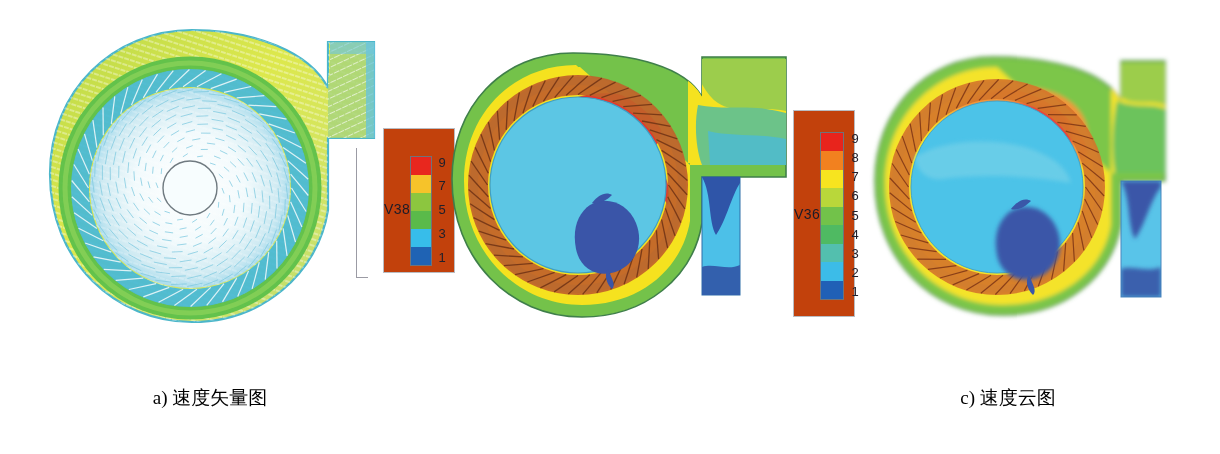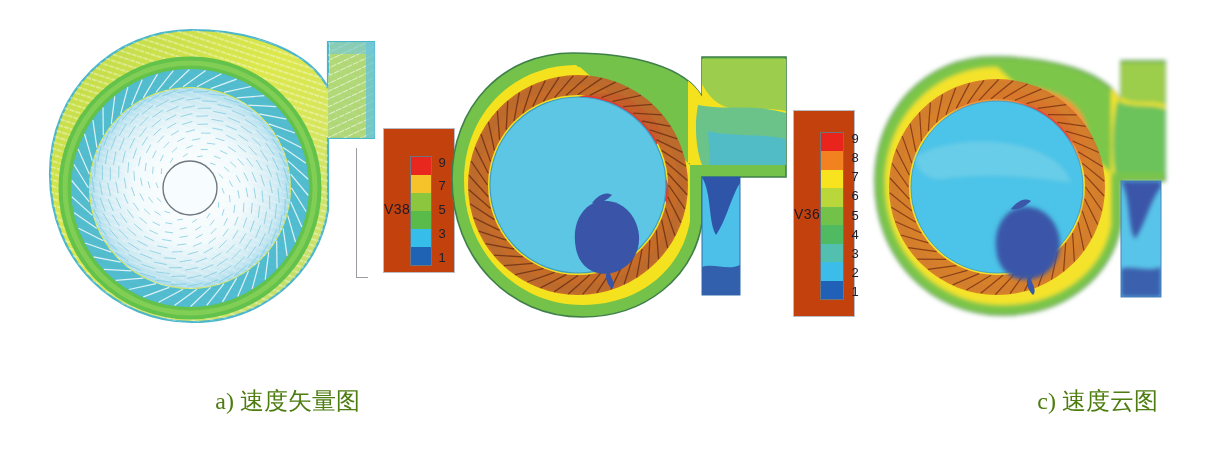--- a/index.html
+++ b/index.html
@@ -88,24 +88,24 @@
   }
   #legend-c .legend-title { font-size: 14px; margin-bottom: 4px; }
   #legend-c .legend-ramp { width: 22px; height: 166px; }
   #legend-c .legend-labels { height: 166px; margin-left: 7px; font-size: 13px; }
 
   
   .caption {
     position: absolute;
     top: 385px;
     font-family: "Liberation Serif", "DejaVu Serif", serif;
-    font-size: 24px;
-    color: #4d7c0f;
+    font-size: 19px;
+    color: #000000;
     white-space: nowrap;
-    text-align: right;
+    text-align: center;
   }
   #caption-a { left: 60px; width: 300px; }
   #caption-b { left: 495px; width: 300px; }
   #caption-c { left: 858px; width: 300px; }
 
   
   .leader-line {
     position: absolute;
     background: #9b9ba4;
   }

